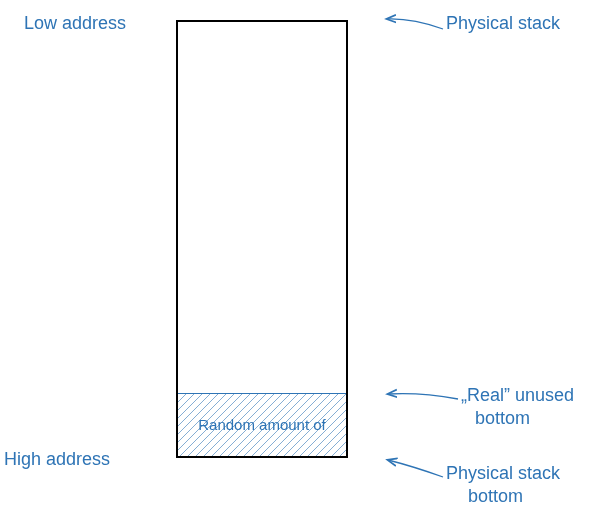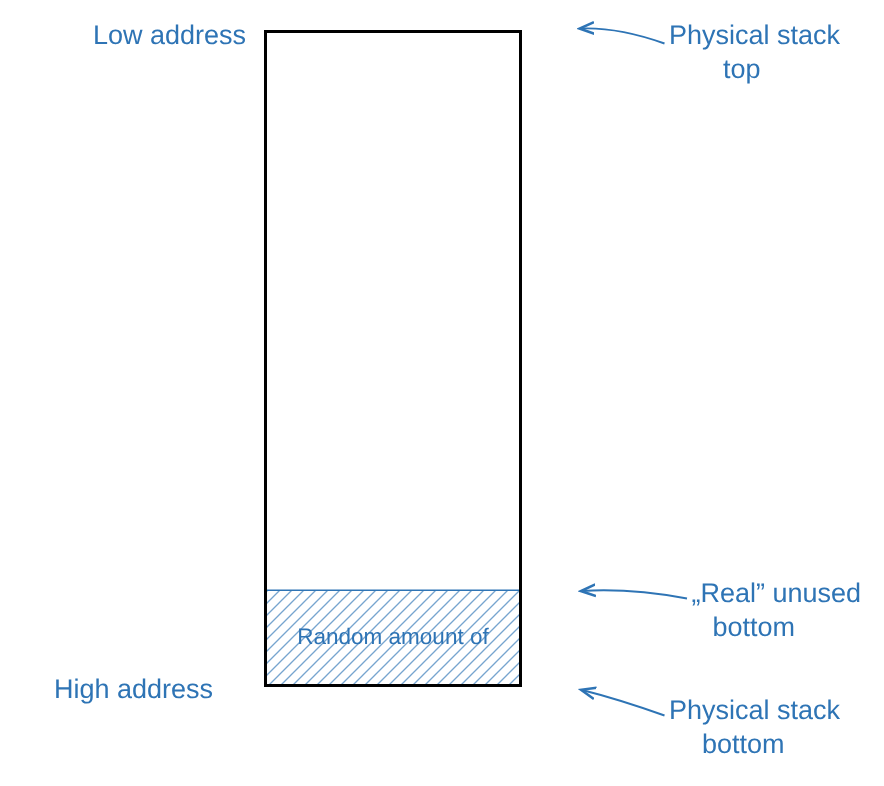--- a/index.html
+++ b/index.html
@@ -53,27 +53,26 @@
     line-height: 1.25;
   }
   .arrow-svg {
     position: absolute;
     overflow: visible;
   }
 </style>
 </head>
 <body>
 
-<div class="label" style="left:24px; top:12px;margin-left:38px;">Low address</div>
+<div class="label" style="left:24px; top:12px;">Low address</div>
 
-<div class="label" style="left:36px; top:448px;">High address</div>
+<div class="label" style="left:4px; top:448px;">High address</div>
 
 <div class="label" style="left:446px; top:12px; text-align:left;">
   <div>Physical stack</div>
-  <div style="padding-left:36px;">top</div>
 </div>
 
 <div class="label" style="left:461px; top:384px; text-align:left;">
   <div>„Real” unused</div>
   <div style="padding-left:14px;">bottom</div>
 </div>
 
 <div class="label" style="left:446px; top:462px; text-align:left;">
   <div>Physical stack</div>
   <div style="padding-left:22px;">bottom</div>

